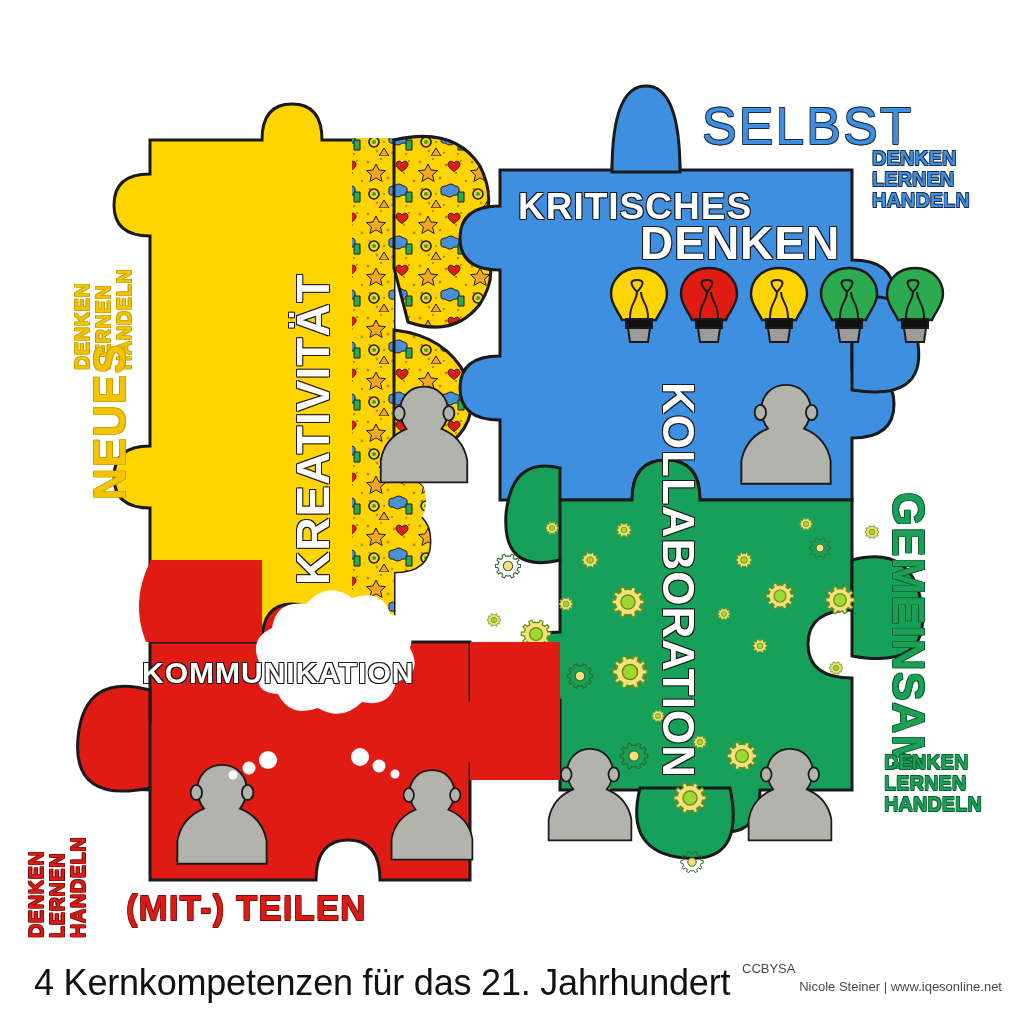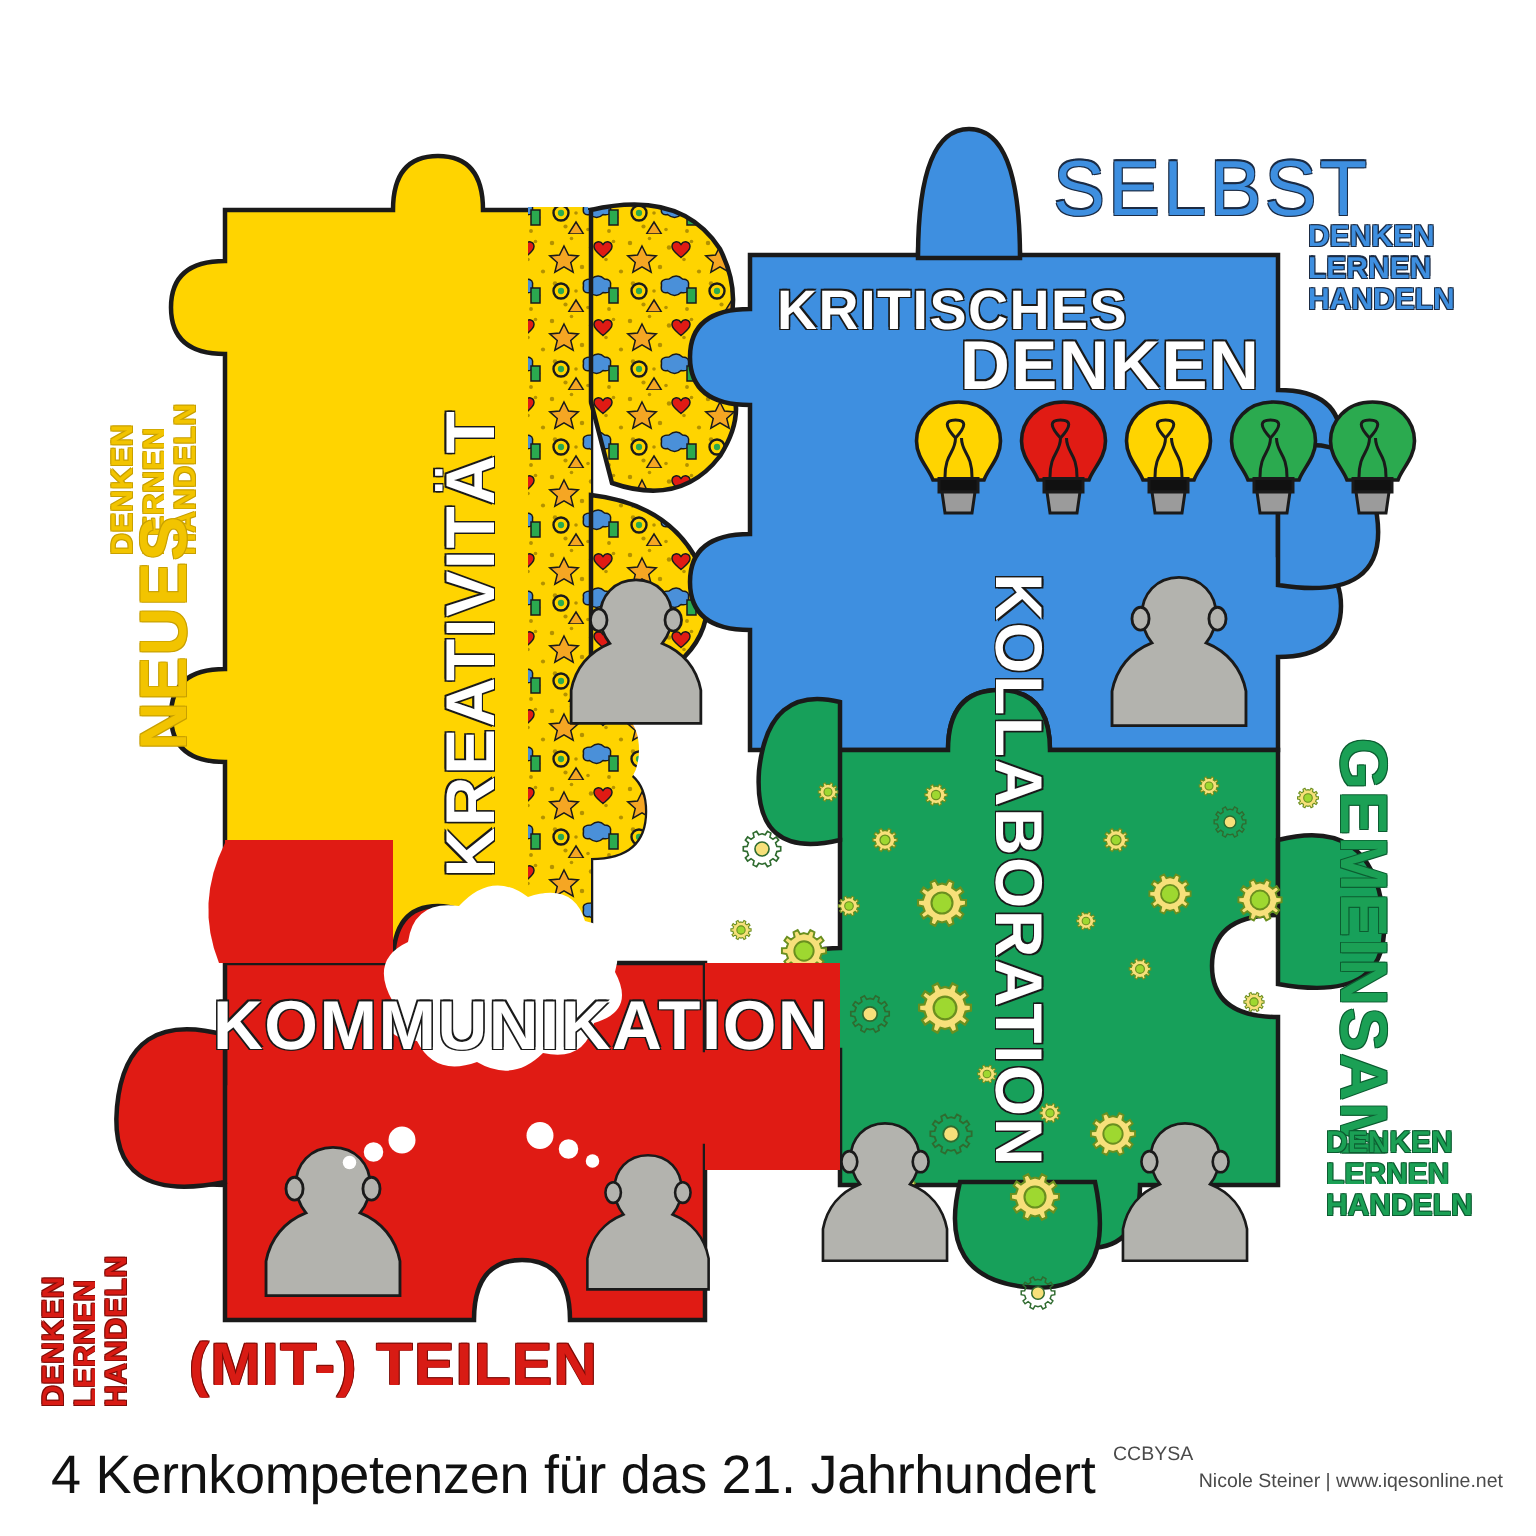--- a/index.html
+++ b/index.html
@@ -402,27 +402,27 @@
   <div class="white-on-piece" style="position:absolute; left:640px; top:216px; font-size:46px; font-weight:bold; letter-spacing:1px;">DENKEN</div>
 
   <div class="sidelabel rot-cw bigword white-on-piece" style="left:700px; top:382px; font-size:44px; letter-spacing:1px;">KOLLABORATION</div>
 
   <div class="sidelabel rot-cw bigword green-txt green-outline" style="left:930px; top:492px; font-size:44px; letter-spacing:1px;">GEMEINSAM</div>
 
   <div class="dlh green-txt green-outline" style="position:absolute; left:884px; top:752px;">DENKEN
 LERNEN
 HANDELN</div>
 
-  <div class="white-on-piece" style="position:absolute; left:142px; top:656px; font-size:46px; font-weight:bold; letter-spacing:1px;">KOMMUNIKATION</div>
+  <div class="white-on-piece" style="position:absolute; left:142px; top:656px; font-size:30px; font-weight:bold; letter-spacing:1px;">KOMMUNIKATION</div>
 
   <div class="sidelabel rot-ccw dlh red-txt red-outline" style="left:26px; top:938px;">DENKEN
 LERNEN
 HANDELN</div>
 
-  <div style="position:absolute; left:126px; top:888px; font-size:40px; font-weight:bold; letter-spacing:1px;" class="red-txt red-outline">(MIT-) TEILEN</div>
+  <div style="position:absolute; left:126px; top:888px; font-size:35px; font-weight:bold; letter-spacing:1px;" class="red-txt red-outline">(MIT-) TEILEN</div>
 
   <div id="footer-title">4 Kernkompetenzen für das 21. Jahrhundert</div>
 
   <div id="credit">
     <div class="lic">CCBYSA</div>
     <div class="who">Nicole Steiner | www.iqesonline.net</div>
   </div>
 
 </div>
 

